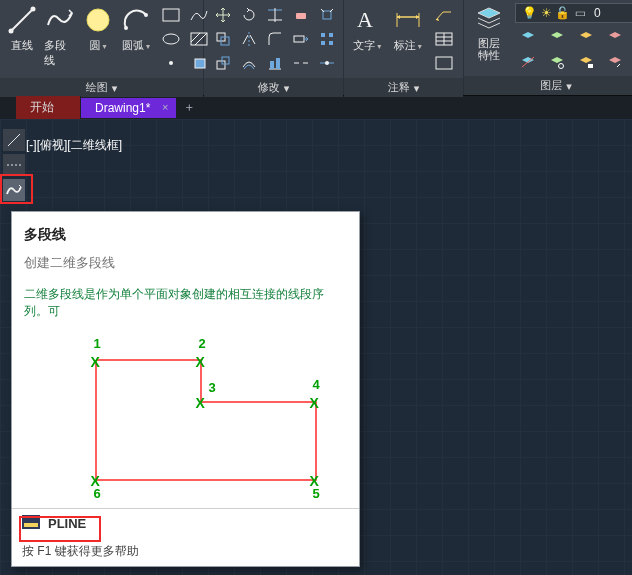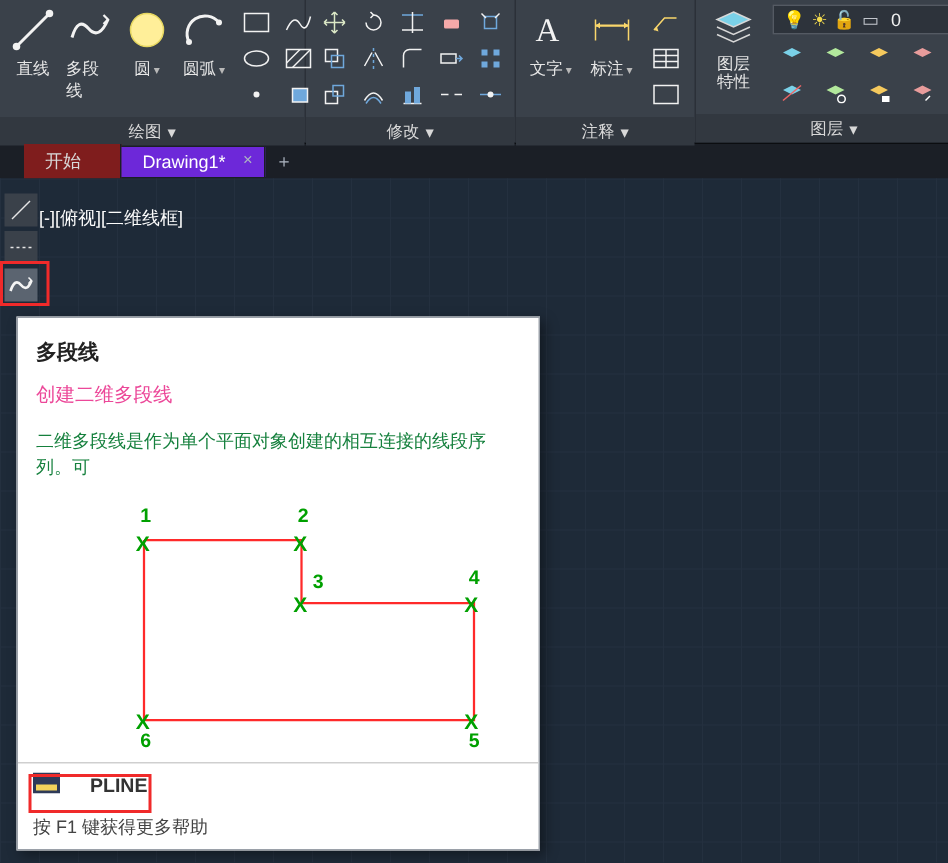--- a/index.html
+++ b/index.html
@@ -60,32 +60,32 @@
   border:2px solid #f02a2a; pointer-events:none;
 }
 
 .tooltip {
   position:absolute; left:11px; top:211px; width:349px; height:356px;
   background:#fff; border:1px solid #9aa0a8;
   box-shadow: 3px 3px 8px rgba(0,0,0,.4);
   padding: 14px 12px 8px;
 }
 .tt-title { color:#222; font-weight:bold; font-size:14px; margin-bottom:10px; }
-.tt-sub { color:#ec4899; font-size:13px; margin-bottom:14px; }
+.tt-sub { color:#737373; font-size:13px; margin-bottom:14px; }
 .tt-desc { color:#15803d; font-size:12px; margin-bottom:10px; }
 .tt-diagram {
   position:relative; width:280px; height:170px; margin:8px auto 0;
 }
 .tt-diagram svg { position:absolute; inset:0; }
 .pt-label { position:absolute; color:#00a000; font-weight:bold; font-size:13px; }
 .pt-x { position:absolute; color:#00a000; font-weight:bold; font-size:14px; }
 .tt-footer {
   position:absolute; bottom:28px; left:0; right:0;
   padding:6px 10px; border-top:1px solid #cfcfcf;
-  display:flex; align-items:center; gap:20px; color:#333; font-size:13px; font-weight:bold;
+  display:flex; align-items:center; gap:8px; color:#333; font-size:13px; font-weight:bold;
 }
 .tt-footer-highlight {
   position:absolute; border:2px solid #f02a2a; pointer-events:none;
   left:7px; bottom:24px; width:82px; height:26px;
 }
 .tt-help {
   position:absolute; bottom:6px; left:10px; color:#444; font-size:12px;
 }
 .layer-slot {
   display:flex; align-items:center; gap:4px; background:#2d333b;

